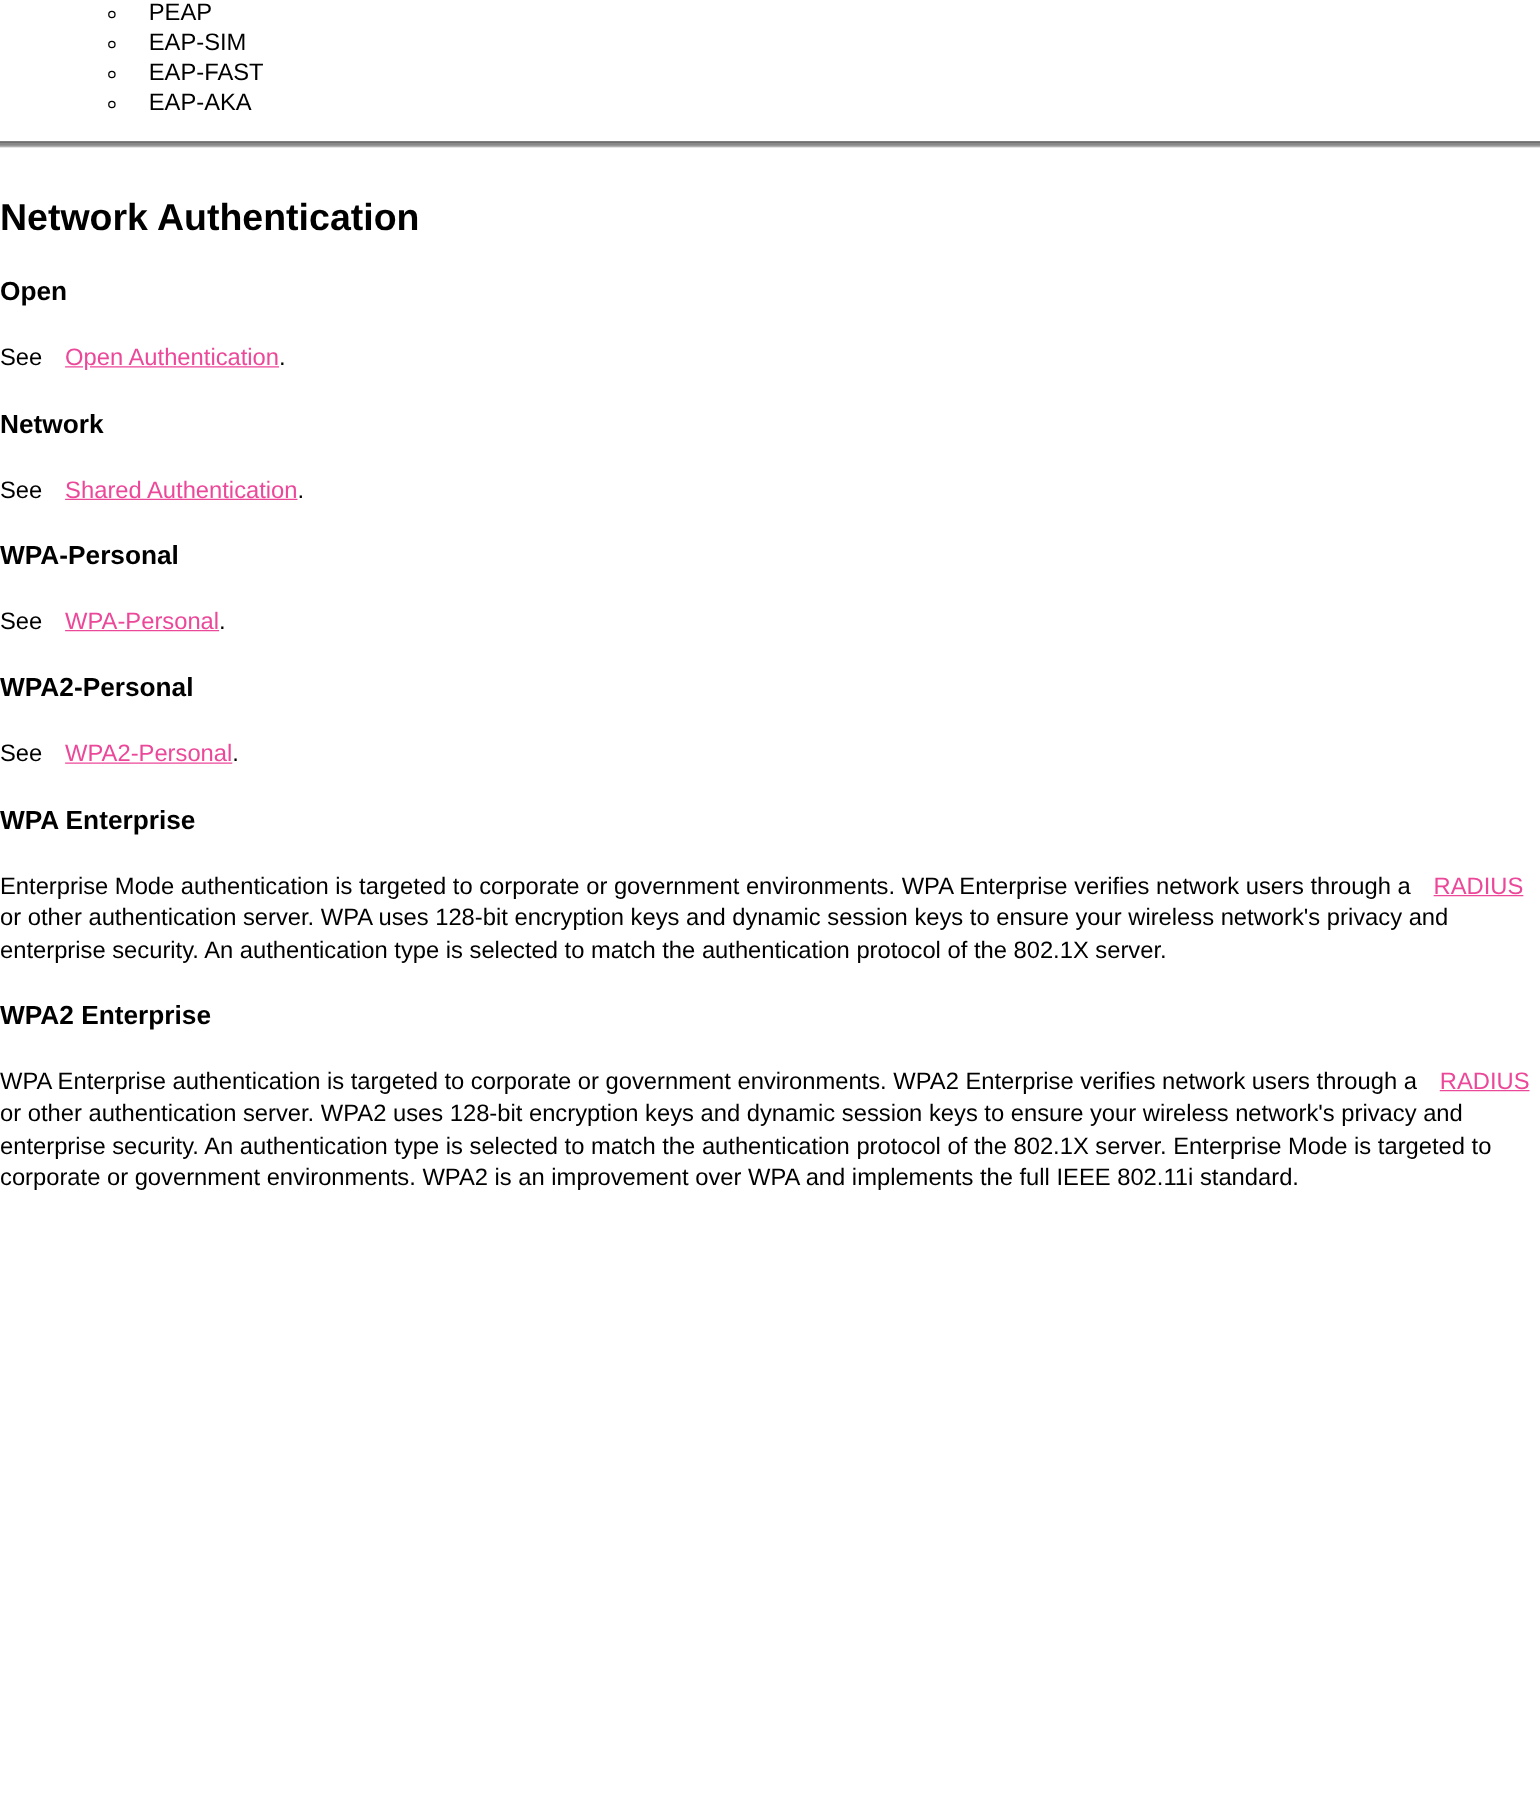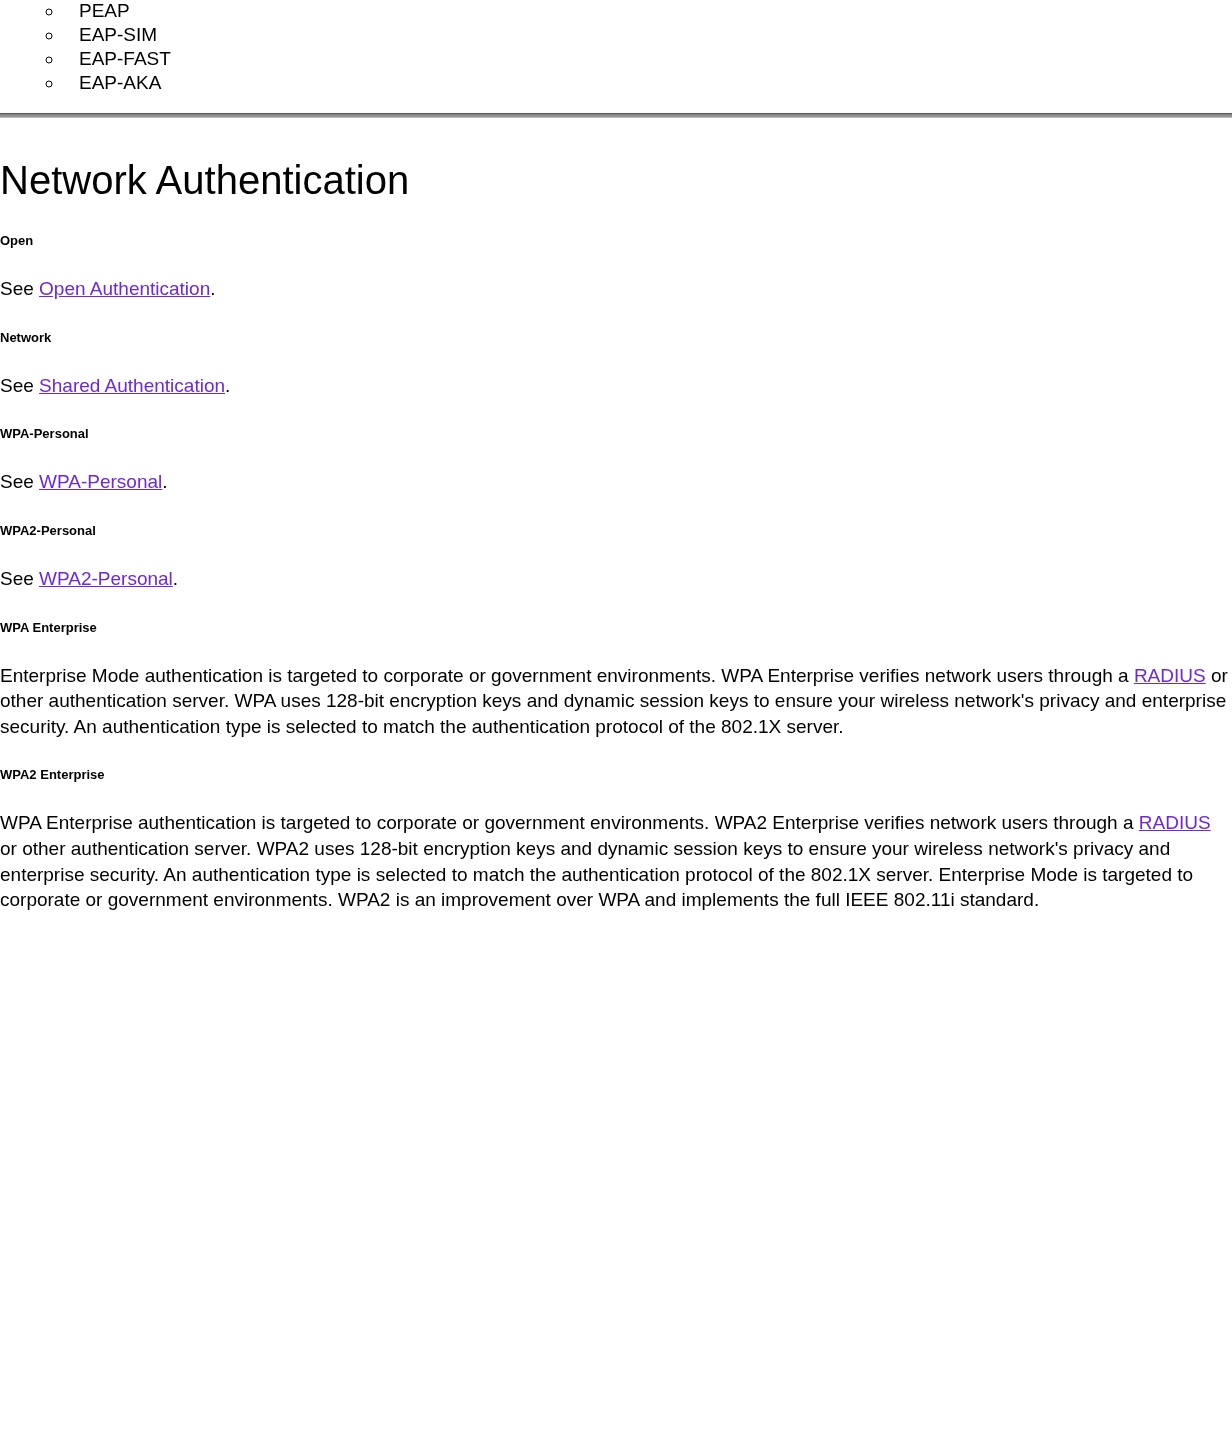--- a/index.html
+++ b/index.html
@@ -7,51 +7,52 @@
       font-size: 19px;
       color: #000;
       margin: 0;
       padding: 0;
       background: #fff;
       width: 1232px;
     }
     ul.sublist {
       list-style-type: circle;
       margin: 0 16px 20px 0;
-      padding-left: 64px;
+      padding-left: 104px;
     }
     ul.sublist li {
       padding-left: 15px;
       margin-bottom: 2px;
     }
     hr {
       border: none;
       border-top: 2px solid #888;
       margin: 20px 0 40px 0;
       box-shadow: 0 1px 0 #fff, 0 -1px 0 #555;
       height: 2px;
       background: linear-gradient(#888, #ccc);
     }
     h2 {
-      font-size: 40px;
-      font-weight: normal;
+      font-size: 30px;
+      font-weight: bold;
       margin: 0 0 30px 0;
     }
     h3 {
-      font-size: 13px;
+      font-size: 21px;
       font-weight: bold;
       margin: 0 0 28px 0;
     }
     p {
       margin: 0 0 28px 0;
       line-height: 1.35;
     }
     a {
-      color: #6d28d9;
+      color: #ec4899;
       text-decoration: underline;
+      margin-left: 13px;
     }
   </style>
 </head>
 <body>
 
 <ul class="sublist">
   <li>PEAP</li>
   <li>EAP-SIM</li>
   <li>EAP-FAST</li>
   <li>EAP-AKA</li>

